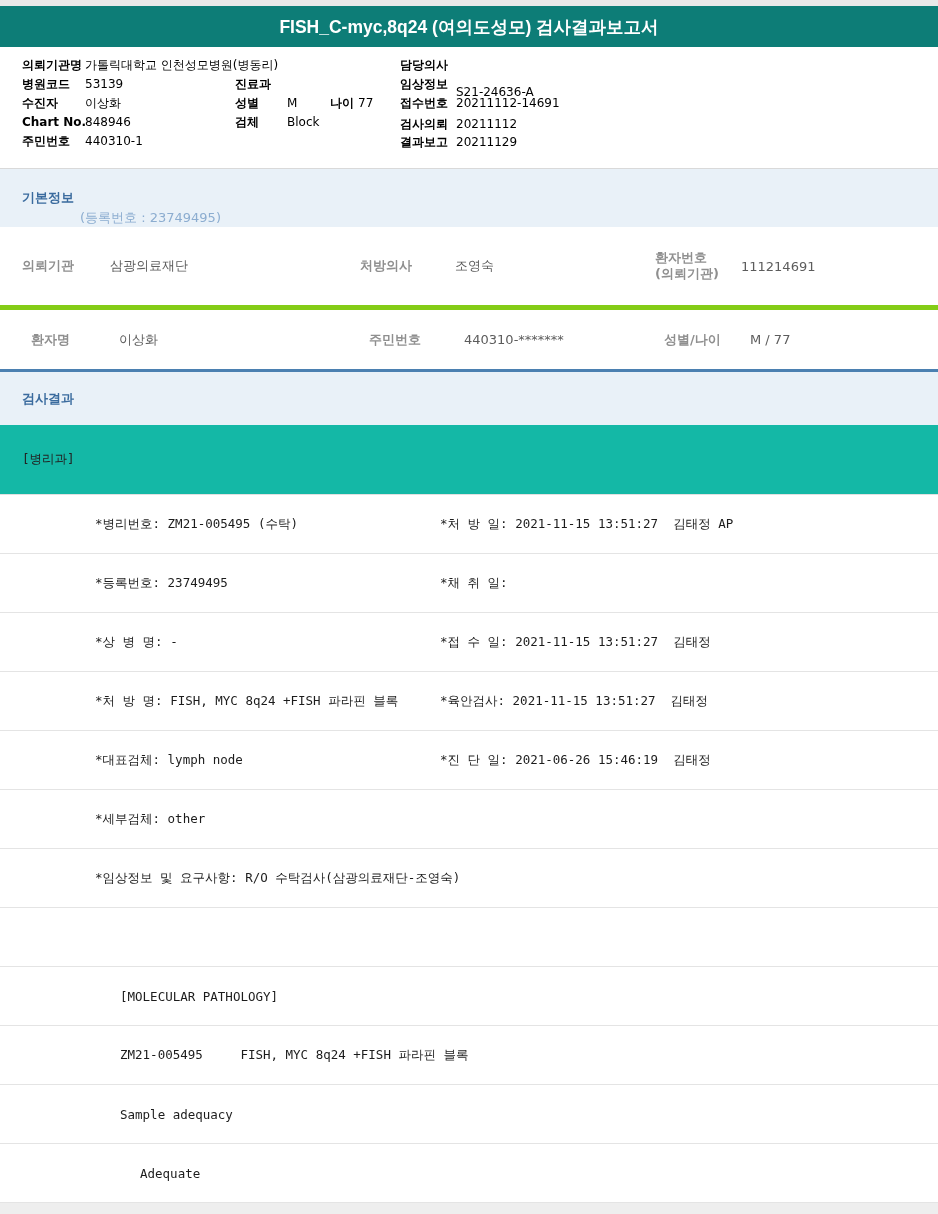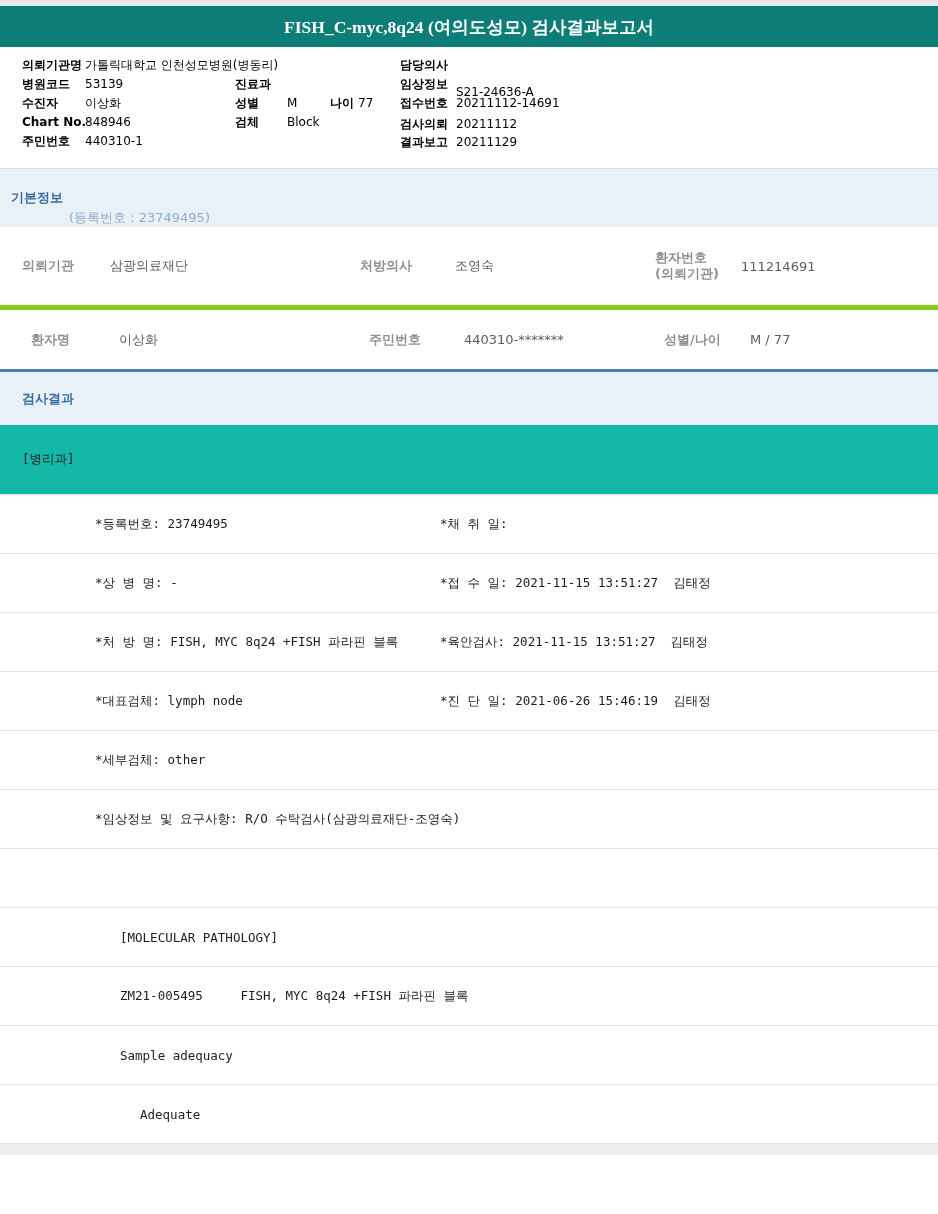--- a/index.html
+++ b/index.html
@@ -4,32 +4,32 @@
 <style>
   * { margin:0; padding:0; box-sizing:border-box; }
   html,body { width:938px; background:#fff; font-family:"DejaVu Sans", sans-serif; }
   .page { width:938px; height:1214px; overflow:hidden; background:#fff; }
 
   .top-strip { height:6px; background:#e9e9e9; }
 
   .title-bar {
     height:41px; background:#0d7d77; color:#fff;
     display:flex; align-items:center; justify-content:center;
-    font-family:Liberation Serif, serif; font-weight:bold; font-size:17.5px;
+    font-family:Liberation Sans, sans-serif; font-weight:bold; font-size:17.5px;
   }
 
   .patient-header { position:relative; height:113px; margin-top:8px; font-size:12px; color:#000; }
   .ph { position:absolute; line-height:14px; white-space:pre; }
   .ph.lbl { font-weight:bold; }
 
   .section-band {
     background:#e9f1f8; border-top:1px solid #d9d9d9;
     display:flex; align-items:center; padding-left:22px; font-size:13px;
   }
-  .band-1 { height:59px;padding-left:11px; }
+  .band-1 { height:59px; }
   .band-2 { height:53px; border-top:none; }
   .band-title { color:#3a6b9e; font-weight:bold; }
   .band-sub { color:#8cadd0; margin-left:6px;margin-top:39px; }
 
   .info-row {
     display:grid; grid-template-columns:88px 250px 95px 200px 86px auto;
     align-items:center; padding-left:22px; background:#fff; font-size:13px;
   }
   .info-row-1 { height:83px; border-bottom:5px solid #84cc16; }
   .info-row-2 { height:59px;padding-left:31px; }
@@ -130,20 +130,24 @@
 
   <div class="section-band band-2">
     <span class="band-title">검사결과</span>
   </div>
 
   <div class="dept-row">
     <span>[병리과]</span>
   </div>
 
   <div class="detail-row">
+    <span class="dl">*병리번호: ZM21-005495 (수탁)</span>
+    <span class="dr">*처 방 일: 2021-11-15 13:51:27  김태정 AP</span>
+  </div>
+  <div class="detail-row">
     <span class="dl">*등록번호: 23749495</span>
     <span class="dr">*채 취 일:</span>
   </div>
   <div class="detail-row">
     <span class="dl">*상 병 명: -</span>
     <span class="dr">*접 수 일: 2021-11-15 13:51:27  김태정</span>
   </div>
   <div class="detail-row">
     <span class="dl">*처 방 명: FISH, MYC 8q24 +FISH 파라핀 블록</span>
     <span class="dr">*육안검사: 2021-11-15 13:51:27  김태정</span>

